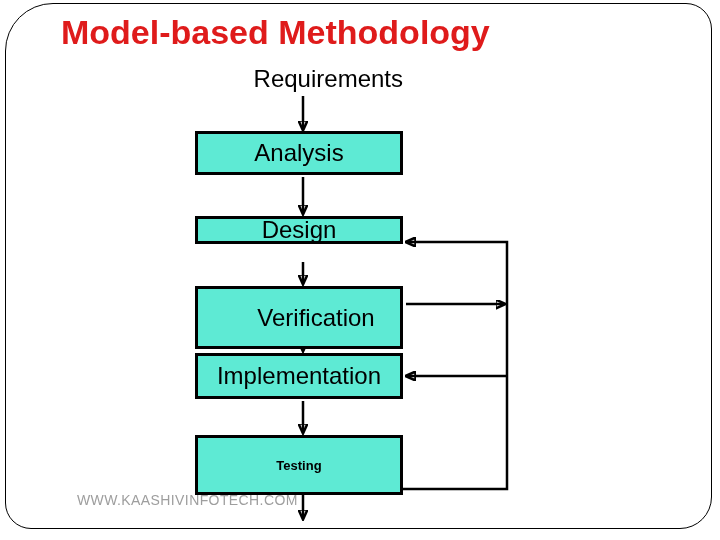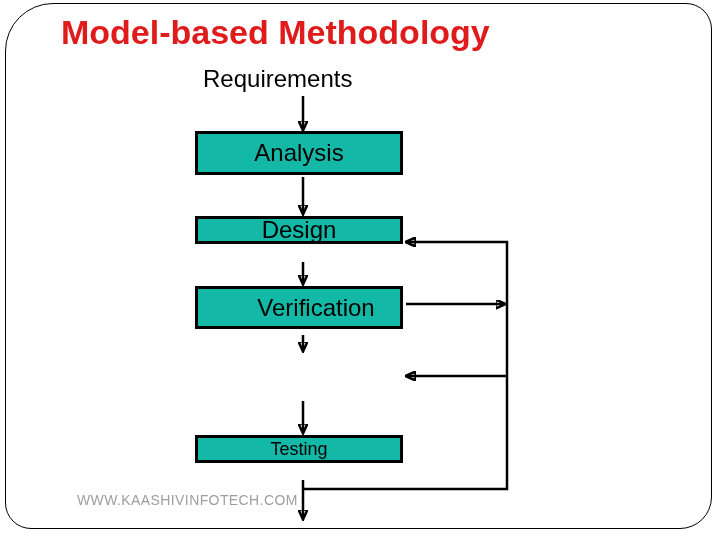--- a/index.html
+++ b/index.html
@@ -40,44 +40,44 @@
     letter-spacing: 0px;
     white-space: nowrap;
   }
   .req-label {
     position: absolute;
     left: 203px;
     top: 65px;
     width: 200px;
     height: 28px;
     line-height: 28px;
-    text-align: left;
+    text-align: right;
     font-size: 24px;
     color: #000000;
     white-space: nowrap;
   }
   .flow-box {
     position: absolute;
     left: 195px;
     width: 208px;
-    background: #14b8a6;
+    background: #5eead4;
     border: 3px solid #000000;
     box-sizing: border-box;
     display: flex;
     align-items: center;
     justify-content: center;
     font-size: 24px;
     color: #000000;
     white-space: nowrap;
   }
   .b-analysis       { top: 131px; height: 44px; }
   .b-design         { top: 216px; height: 28px; }
-  .b-verification   { top: 286px; height: 43px; padding-left: 34px; }
+  .b-verification   { top: 286px; height: 63px; padding-left: 34px; }
   .b-implementation { top: 353px; height: 46px; }
-  .b-testing        { top: 435px; height: 28px; font-size: 18px; font-weight: normal; }
+  .b-testing        { top: 435px; height: 60px; font-size: 13px; font-weight: bold; }
   .connectors {
     position: absolute;
     left: 0;
     top: 0;
     width: 720px;
     height: 540px;
   }
   .connectors path, .connectors line, .connectors polyline {
     stroke: #000000;
     stroke-width: 2.5;
@@ -128,20 +128,23 @@
   </div>
 
   <div class="flow-box b-design">
     <span>Design</span>
   </div>
 
   <div class="flow-box b-verification">
     <span>Verification</span>
   </div>
 
+  <div class="flow-box b-implementation">
+    <span>Implementation</span>
+  </div>
 
   <div class="flow-box b-testing">
     <span>Testing</span>
   </div>
 
   <div class="footer" style="color: rgb(158, 158, 158);">WWW.KAASHIVINFOTECH.COM</div>
 
 </div>
 
 </body></html>

